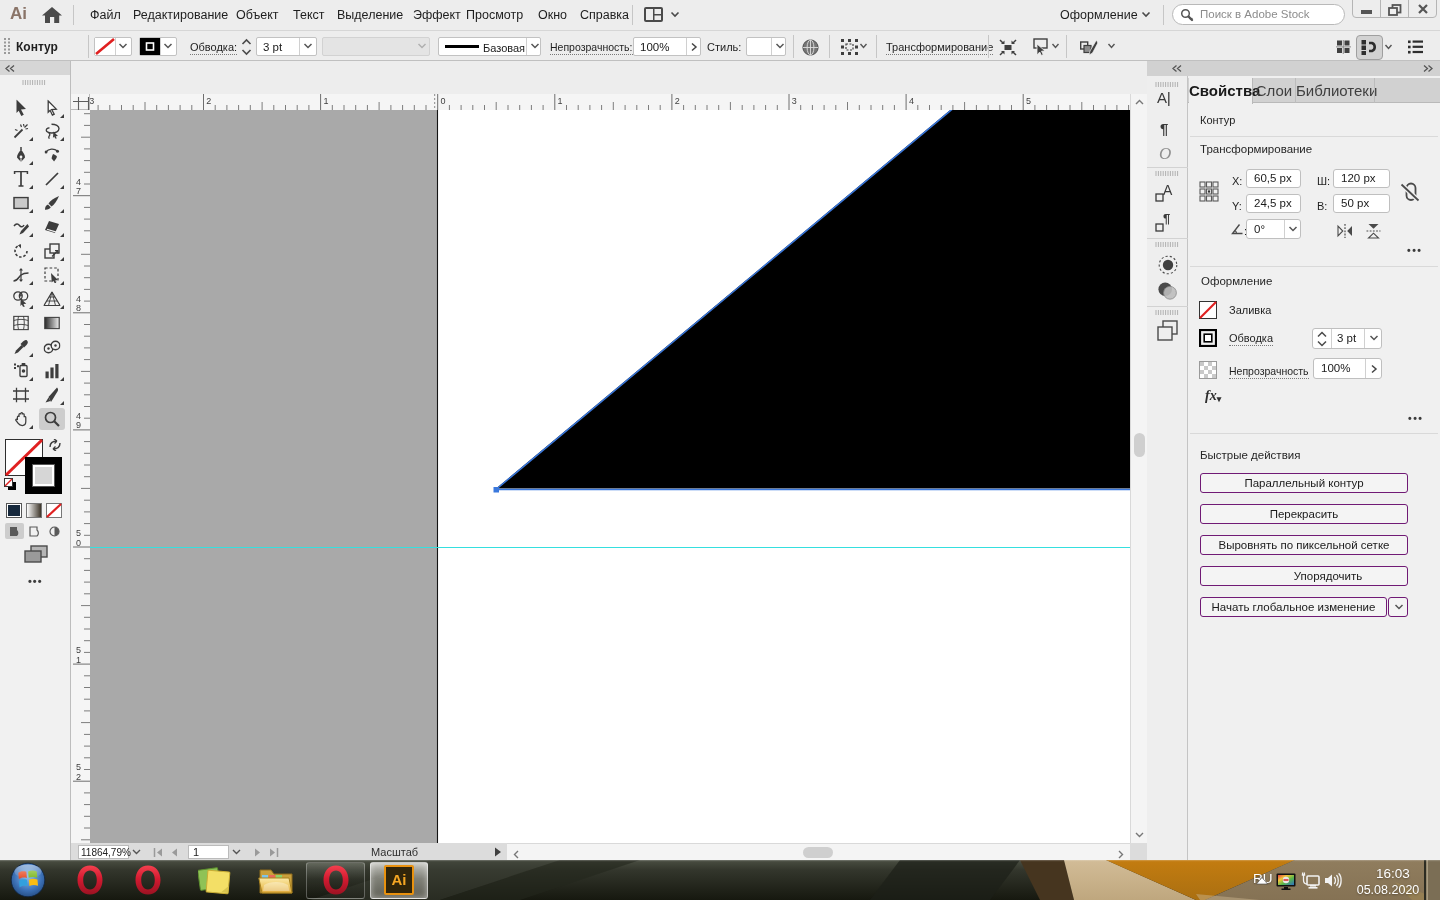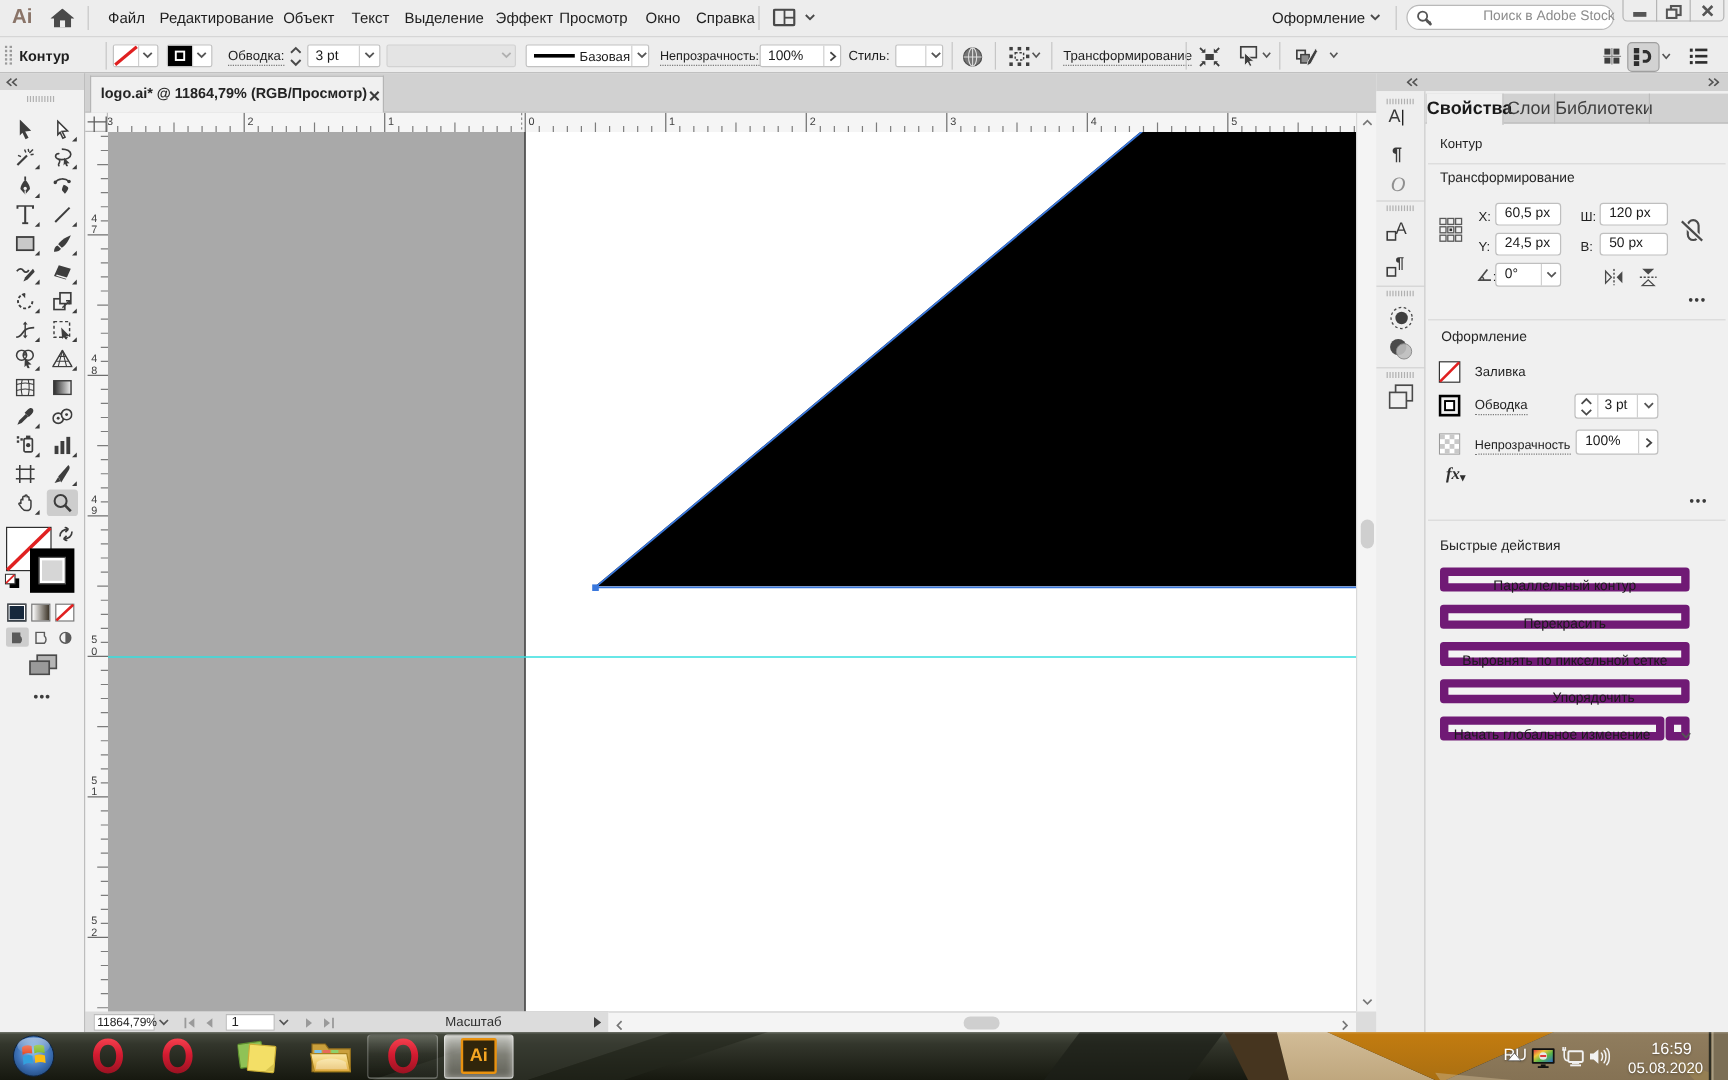--- a/index.html
+++ b/index.html
@@ -38,21 +38,21 @@
 #scorner{position:absolute;left:1130px;top:843px;width:17px;height:18px;background:#dcdcdc;}
 
 #iconstrip{position:absolute;left:1147px;top:76px;width:41px;height:785px;background:#eeeeee;border-right:1px solid #c4c4c4;}
 #rpanel{position:absolute;left:1188px;top:76px;width:252px;height:785px;background:#f0f0f0;}
 .ptabs{position:absolute;left:0;top:2px;width:252px;height:25px;background:#d1d1d1;border-bottom:1px solid #b9b9b9;}
 .ptab{position:absolute;top:0;height:25px;font-size:15px;color:#3f3f3f;text-align:center;line-height:25px;}
 .sec-h{font-size:11.5px;font-weight:400;color:#262626;}
 .plabel{font-size:11px;color:#1f1f1f;}
 .pinput{position:absolute;background:#fff;border:1px solid #bfbfbf;border-radius:3px;font-size:11.5px;color:#1a1a1a;}
 .psep{position:absolute;left:2px;width:248px;height:1px;background:#d9d9d9;}
-.qbtn{position:absolute;left:12px;width:208px;height:20px;background:#f4f4f4;border:7px solid #701a75;border-radius:3px;font-size:11.5px;color:#1a1a1a;text-align:center;line-height:18px;}
+.qbtn{position:absolute;left:12px;width:208px;height:20px;background:#f4f4f4;border:1px solid #701a75;border-radius:3px;font-size:11.5px;color:#1a1a1a;text-align:center;line-height:18px;}
 .dots3{letter-spacing:1.5px;color:#3a3a3a;font-weight:700;font-size:10.5px;}
 
 #taskbar{position:absolute;left:0;top:860px;width:1440px;height:40px;}
 </style></head>
 <body>
 <div id="app">
 
 <div id="menubar">
   <div class="abs" style="left:10px;top:4px;font-size:17px;font-weight:700;color:#8a7468;">Ai</div>
   <svg class="abs" style="left:42px;top:7px;" width="20" height="16" viewBox="0 0 20 16">
@@ -83,21 +83,21 @@
   <svg class="abs" style="left:1141px;top:11px;" width="10" height="7" viewBox="0 0 10 7">
         <path d="M1.5 1.5 L5 5 L8.5 1.5" stroke="#4a4a4a" stroke-width="1.6" fill="none"></path>
       </svg>
   <div class="vsep" style="left:1163px;top:5px;height:20px;"></div>
   <div class="abs" style="left:1172px;top:4px;width:173px;height:21px;background:#fff;border:1px solid #b9b9b9;border-radius:11px;"></div>
   <svg class="abs" style="left:1180px;top:8px;" width="14" height="14" viewBox="0 0 14 14">
         <circle cx="5.5" cy="5.5" r="3.8" stroke="#555" stroke-width="1.5" fill="none"></circle>
         <path d="M8.5 8.5 L12 12" stroke="#555" stroke-width="2.4" stroke-linecap="round"></path>
         <path d="M9 10.5 L12.5 10.5" stroke="#555" stroke-width="1.2"></path>
       </svg>
-  <div class="abs" style="left:1200px;top:8px;font-size:11.5px;color:#8c8c8c;margin-left:36px;">Поиск в Adobe Stock</div>
+  <div class="abs" style="left:1200px;top:8px;font-size:11.5px;color:#8c8c8c;">Поиск в Adobe Stock</div>
   <div class="abs" style="left:1352px;top:-1px;width:85px;height:19px;border:1px solid #b5b5b5;border-radius:0 0 4px 4px;"></div>
 <div class="abs" style="left:1380px;top:0;width:1px;height:18px;background:#b5b5b5;"></div>
 <div class="abs" style="left:1408px;top:0;width:1px;height:18px;background:#b5b5b5;"></div>
 <div class="abs" style="left:1361px;top:10px;width:11px;height:3.5px;background:#555;"></div>
 <svg class="abs" style="left:1388px;top:4px;" width="14" height="12" viewBox="0 0 14 12">
         <rect x="4.5" y="1" width="8" height="7.5" fill="none" stroke="#555" stroke-width="1.8"></rect>
         <rect x="1" y="4" width="8" height="7" fill="#f0f0f0" stroke="#555" stroke-width="1.8"></rect>
       </svg>
 <svg class="abs" style="left:1418px;top:4px;" width="10" height="10" viewBox="0 0 10 10">
         <path d="M1 1 L9 9 M9 1 L1 9" stroke="#555" stroke-width="2.2"></path>
@@ -526,28 +526,20 @@
 <svg class="abs" style="left:49px;top:451px;" width="11" height="11" viewBox="0 0 11 11">
         <circle cx="5.5" cy="5.5" r="4.5" fill="none" stroke="#5a5a5a" stroke-width="1.2"></circle>
         <path d="M5.5 1 A4.5 4.5 0 0 1 5.5 10 Z" fill="#5a5a5a"></path>
       </svg>
 <svg class="abs" style="left:24px;top:470px;" width="24" height="18" viewBox="0 0 24 18">
         <rect x="7" y="1" width="16" height="11" fill="#b5b5b5" stroke="#4a4a4a" stroke-width="1.4"></rect>
         <rect x="1" y="6" width="16" height="11" fill="#9a9a9a" stroke="#4a4a4a" stroke-width="1.4"></rect>
       </svg>
 <div class="abs" style="left:28px;top:500px;color:#3d3d3d;font-weight:700;font-size:11px;letter-spacing:1px;">•••</div>
 
-</div>
-<div id="tabrow">
-  <div id="doctab">
-        <span style="position:absolute;left:8px;top:7px;">logo.ai* @ 11864,79% (RGB/Просмотр)</span>
-  <svg style="position:absolute;left:231px;top:11px;" width="10" height="10" viewBox="0 0 10 10">
-          <path d="M1.5 1.5 L8.5 8.5 M8.5 1.5 L1.5 8.5" stroke="#3c3c3c" stroke-width="1.8"></path>
-        </svg>
-      </div>
 </div>
 <div id="righthead">
   <svg style="position:absolute;left:25px;top:4px;" width="10" height="7" viewBox="0 0 10 7">
         <path d="M4.5 0.5 L1 3.5 L4.5 6.5 M9 0.5 L5.5 3.5 L9 6.5" fill="none" stroke="#555" stroke-width="1.3"></path>
       </svg>
   <svg style="position:absolute;left:276px;top:4px;" width="10" height="7" viewBox="0 0 10 7">
         <path d="M1 0.5 L4.5 3.5 L1 6.5 M5.5 0.5 L9 3.5 L5.5 6.5" fill="none" stroke="#555" stroke-width="1.3"></path>
       </svg>
 </div>
 <div id="rcorner">
@@ -1104,14 +1096,14 @@
 <rect x="6" y="4" width="12" height="9" rx="1" fill="none" stroke="#f2f2f2" stroke-width="1.6"></rect>
 <rect x="9" y="13" width="6" height="1.6" fill="#f2f2f2"></rect>
       <rect x="7.5" y="15" width="9" height="1.6" fill="#f2f2f2"></rect>
 <path d="M2.5 8 L2.5 3 M0.8 3 L4.2 3 M1.6 0.5 L1.6 3 M3.4 0.5 L3.4 3" stroke="#f2f2f2" stroke-width="1.3" fill="none"></path>
 <path d="M2.5 8 C2.5 11 4 12 6 12" stroke="#f2f2f2" stroke-width="1.3" fill="none"></path>
     </svg>
 <svg style="position:absolute;left:1324px;top:12px;" width="18" height="17" viewBox="0 0 18 17">
 <path d="M1 6 L4 6 L8 2.5 L8 14.5 L4 11 L1 11 Z" fill="#f2f2f2"></path>
 <path d="M10.5 5.5 C11.8 7 11.8 10 10.5 11.5 M12.8 3.5 C14.8 5.5 14.8 11.5 12.8 13.5 M15 1.8 C17.8 4.5 17.8 12.5 15 15.2" stroke="#f2f2f2" stroke-width="1.3" fill="none" stroke-linecap="round"></path>
     </svg>
-<div style="position:absolute;left:1371px;top:6px;width:44px;text-align:center;font-size:13.5px;color:#fff;text-shadow:0 1px 2px rgba(0,0,0,0.35);">16:59</div>
+<div style="position:absolute;left:1371px;top:6px;width:44px;text-align:center;font-size:13.5px;color:#fff;text-shadow:0 1px 2px rgba(0,0,0,0.35);">16:03</div>
 <div style="position:absolute;left:1352px;top:23px;width:72px;text-align:center;font-size:12.5px;color:#fff;text-shadow:0 1px 2px rgba(0,0,0,0.35);">05.08.2020</div>
 </div>
 </body></html>

